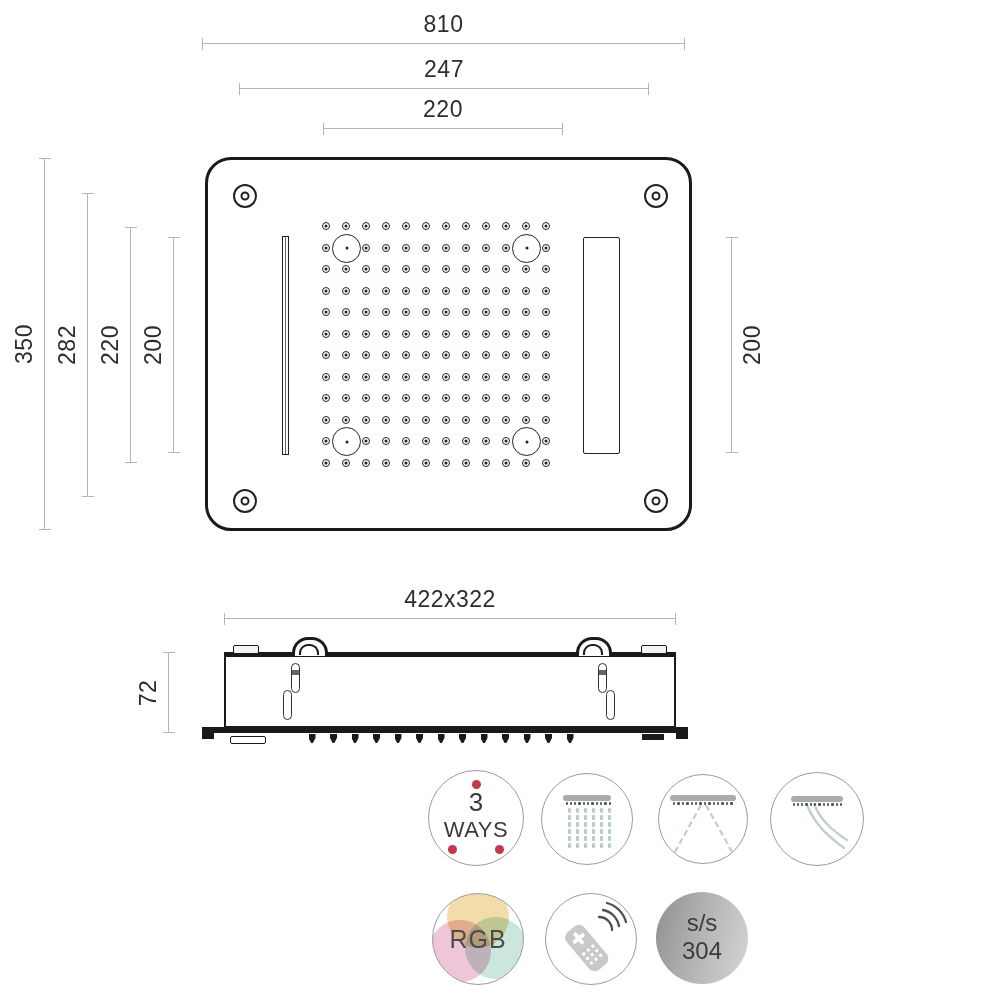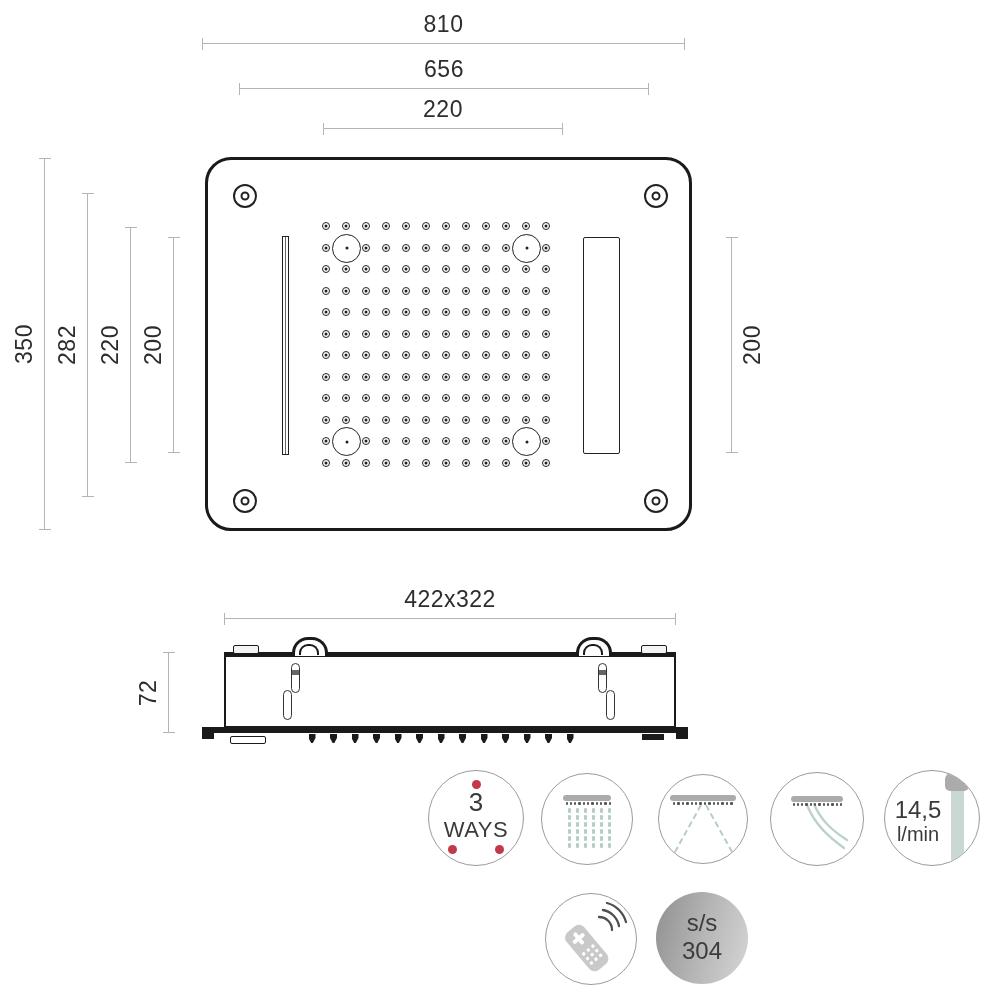--- a/index.html
+++ b/index.html
@@ -72,21 +72,21 @@
 </style>
 </head>
 <body>
 
 <div id="canvas">
 
   <div class="hdim" style="left:202px;top:43px;width:483px">
     <span class="hlabel">810</span>
   </div>
   <div class="hdim" style="left:239px;top:88px;width:410px">
-    <span class="hlabel">656</span>
+    <span class="hlabel">247</span>
   </div>
   <div class="hdim" style="left:323px;top:128px;width:240px">
     <span class="hlabel">220</span>
   </div>
 
   <div class="vdim" style="left:44px;top:158px;height:372px">
     <span class="vlabel">350</span>
   </div>
   <div class="vdim" style="left:87px;top:193px;height:304px">
     <span class="vlabel">282</span>
@@ -388,27 +388,27 @@
       <span class="ic-dot" style="left: 38.7px; top: 29.5px;"></span>
       <span class="ic-dot" style="left: 43px; top: 29.5px;"></span>
       <span class="ic-dot" style="left: 47.3px; top: 29.5px;"></span>
       <span class="ic-dot" style="left: 51.6px; top: 29.5px;"></span>
       <span class="ic-dot" style="left: 55.9px; top: 29.5px;"></span>
       <span class="ic-dot" style="left: 60.2px; top: 29.5px;"></span>
       <span class="ic-dot" style="left: 64.5px; top: 29.5px;"></span>
       <span class="ic-dot" style="left: 68.8px; top: 29.5px;"></span>
     </div>
 
-  <div class="icon-circle" id="icon-flow" style="left:884px;top:770px;width:94px;height:94px">
-    <div id="flow-pipe"></div>
-    <div id="flow-cap"></div>
-    <div class="flow-text" style="font-size:24px">14,5</div>
-    <div class="flow-text" style="top:52px;font-size:20px">l/min</div>
-  </div>
-
+
+  <div class="icon-circle" id="icon-rgb" style="left:432px;top:893px;width:90px;height:90px">
+    <span class="rgb-blob" style="left:14px;top:-8px;background:#f1d9a0"></span>
+    <span class="rgb-blob" style="left:-4px;top:26px;background:#ecc0d3"></span>
+    <span class="rgb-blob" style="left:32px;top:23px;background:#c6e4da"></span>
+    <span id="rgb-label">RGB</span>
+  </div>
 
   <div class="icon-circle" id="icon-remote" style="left:545px;top:893px;width:90px;height:90px">
     <svg width="90" height="90" viewBox="0 0 90 90">
       <g transform="rotate(-40 40 54)">
         <rect x="29" y="30" width="23" height="49" rx="7" fill="#c9c9c9"></rect>
         <rect x="38.5" y="35" width="4" height="14" rx="1.5" fill="#fff"></rect>
         <rect x="33.5" y="40" width="14" height="4" rx="1.5" fill="#fff"></rect>
         <circle cx="34.5" cy="57" r="1.7" fill="#fff"></circle>
           <circle cx="40.5" cy="57" r="1.7" fill="#fff"></circle>
           <circle cx="46.5" cy="57" r="1.7" fill="#fff"></circle>

